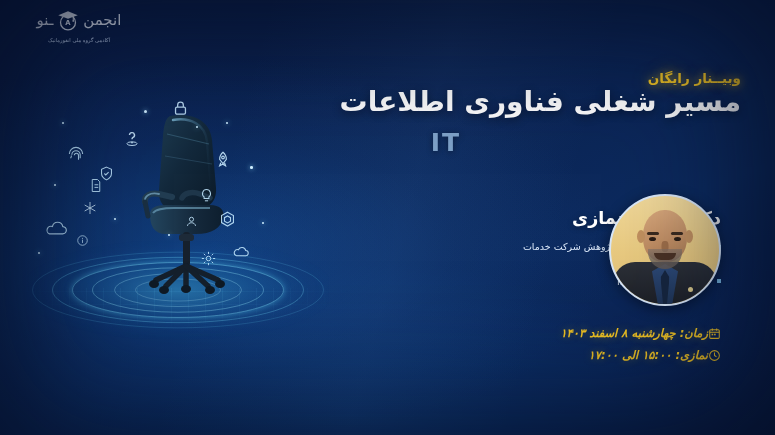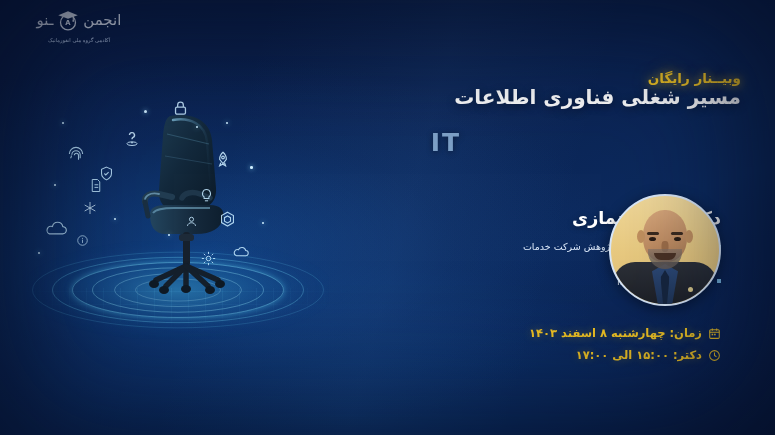--- a/index.html
+++ b/index.html
@@ -104,21 +104,21 @@
     position:absolute; right:8px; top:62px;
     font-size:13.5px; font-weight:bold;
     color:#f7c823;
     letter-spacing:1.2px;
     text-shadow:0 0 10px rgba(247,200,35,0.75), 0 0 22px rgba(247,180,20,0.45);
     margin-top:8px;
   }
 
   .title {
     position:absolute; right:8px; top:86px;
-    font-size:20px; font-weight:bold;
+    font-size:28px; font-weight:bold;
     color:#ffffff; letter-spacing:0px; line-height:1.15;
     text-shadow:0 2px 10px rgba(0,0,0,0.45);
   }
 
   .title-sub {
     position:absolute; right:288px; top:128px;
     font-size:25px; font-weight:bold;
     color:#7ea2c9; letter-spacing:2px;
     direction:ltr;
     text-shadow:0 1px 6px rgba(0,0,0,0.4);
@@ -142,23 +142,24 @@
     padding-right:11px;
   }
   .bullets li::before {
     content:""; position:absolute; right:0; top:4.5px;
     width:4px; height:4px; background:#7fc4f2;
   }
 
   .meta { position:absolute; right:28px; top:326px; width:250px; }
   .meta-row {
     display:flex; align-items:center; justify-content:flex-start;
-    gap:6px; margin-bottom:8px;
+    gap:0; margin-bottom:8px;
     color:#f7c823; font-size:11.5px; font-weight:bold;
     text-shadow:0 0 8px rgba(247,200,35,0.35);
+    font-style:italic;
   }
   .meta-row .mi { flex:0 0 auto; display:block; width:13px; height:13px; color:#f7c823; }
 
   
   .portrait {
     position:absolute; right:28px; top:194px;
     width:112px; height:112px; border-radius:50%;
     border:2px solid #d8e6f7;
     overflow:hidden;
     background:linear-gradient(180deg,#f0d89a 0%, #e8c97f 55%, #dcc07a 100%);
@@ -400,21 +401,21 @@
         </span>
         <span>زمان: چهارشنبه ۸ اسفند ۱۴۰۳</span>
       </div>
       <div class="meta-row">
         <span class="mi">
           <svg viewBox="0 0 24 24" width="13" height="13" fill="none" stroke="#f7c823" stroke-width="1.9">
             <circle cx="12" cy="12" r="9"></circle>
               <path d="M12 6.6V12l3.6 2.4"></path>
           </svg>
         </span>
-        <span>دکتر: ۱۵:۰۰ الی ۱۷:۰۰</span>
+        <span>نمازی: ۱۵:۰۰ الی ۱۷:۰۰</span>
       </div>
     </div>
 
     <div class="portrait">
       <div class="p-body"></div>
       <div class="p-shirt"></div>
       <div class="p-tie"></div>
       <div class="p-head"></div>
       <div class="p-ear-l"></div>
         <div class="p-ear-r"></div>

